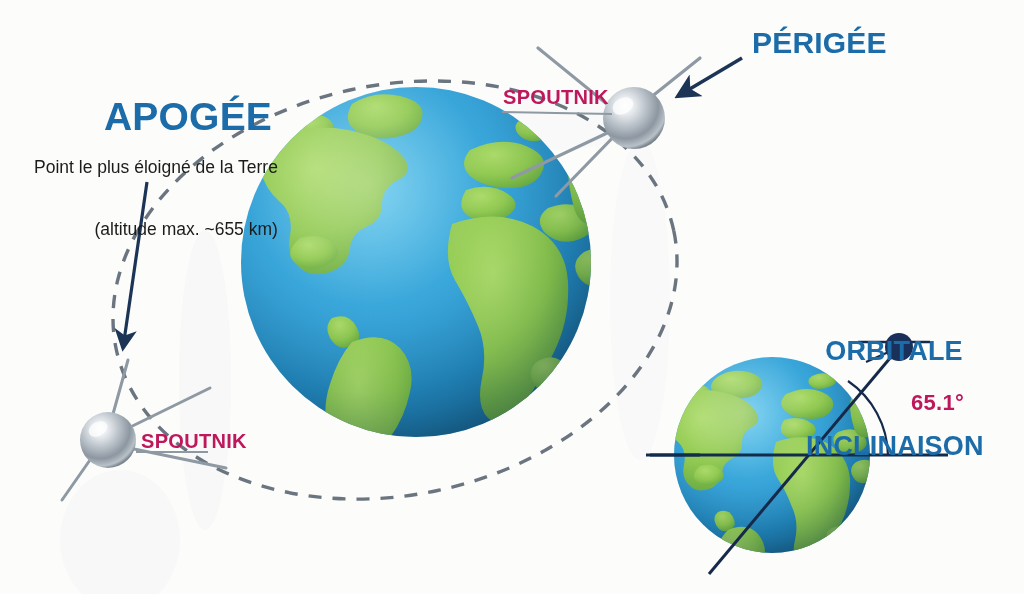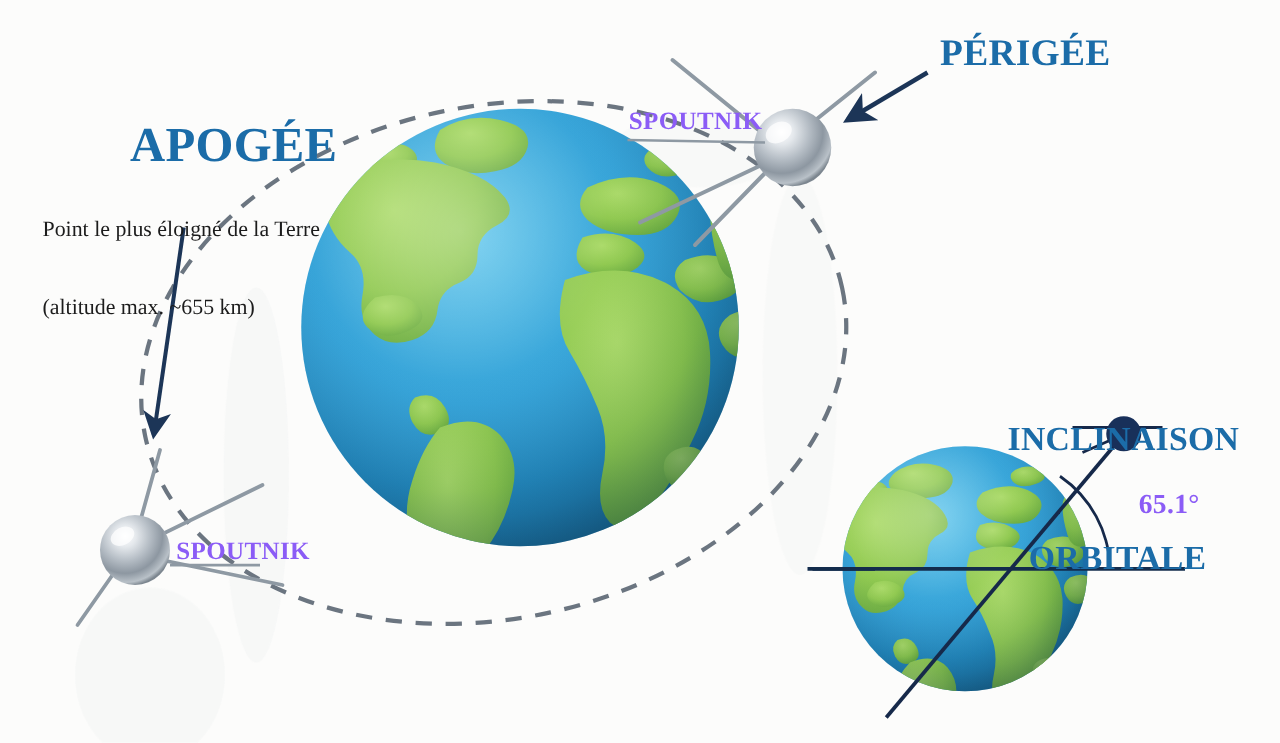--- a/index.html
+++ b/index.html
@@ -20,40 +20,39 @@
   #art {
     position: absolute;
     left: 0; top: 0;
     width: 1024px;
     height: 594px;
   }
   .txt {
     position: absolute;
     white-space: pre;
     line-height: 1.18;
-    font-family: Liberation Serif, serif;
   }
   .head {
     color: #1b6ca8;
     font-weight: bold;
     letter-spacing: 0.2px;
   }
   .body-txt {
     color: #1c1c1c;
     font-weight: normal;
   }
   .navy-lbl {
-    color: #8b5cf6;
+    color: #be185d;
     font-weight: bold;
     letter-spacing: 0.3px;
   }
 
   
   #apogee-title { left: 104px; top: 94px; font-size: 39px; }
-  #apogee-desc  { left: 34px;  top: 132px; font-size: 17.5px; text-align: left; }
+  #apogee-desc  { left: 34px;  top: 116px; font-size: 17.5px; text-align: right; }
 
   
   #perigee-title { left: 752px; top: 25px;  font-size: 30px; }
   #perigee-desc  { left: 752px; top: 59px;  font-size: 17.5px; }
 
   
   #spoutnik-top  { left: 503px; top: 86px;  font-size: 20px; }
   #spoutnik-left { left: 141px; top: 430px; font-size: 20px; }
 
   
@@ -244,22 +243,22 @@
     <div>(altitude max. ~655 km)</div>
   </div>
 
   <div class="txt head" id="perigee-title">PÉRIGÉE</div>
 
   <div class="txt navy-lbl" id="spoutnik-top">SPOUTNIK</div>
   <div class="txt navy-lbl" id="spoutnik-left">SPOUTNIK</div>
 
 
   <div id="incl-title" class="txt head">
+    <div>ORBITALE</div>
     <div>INCLINAISON</div>
-    <div>ORBITALE</div>
   </div>
 
   <div class="txt navy-lbl" id="angle-value">65.1°</div>
 
   <div id="plan-label" class="txt navy-lbl">
   </div>
 
 </div>
 
 </body></html>

